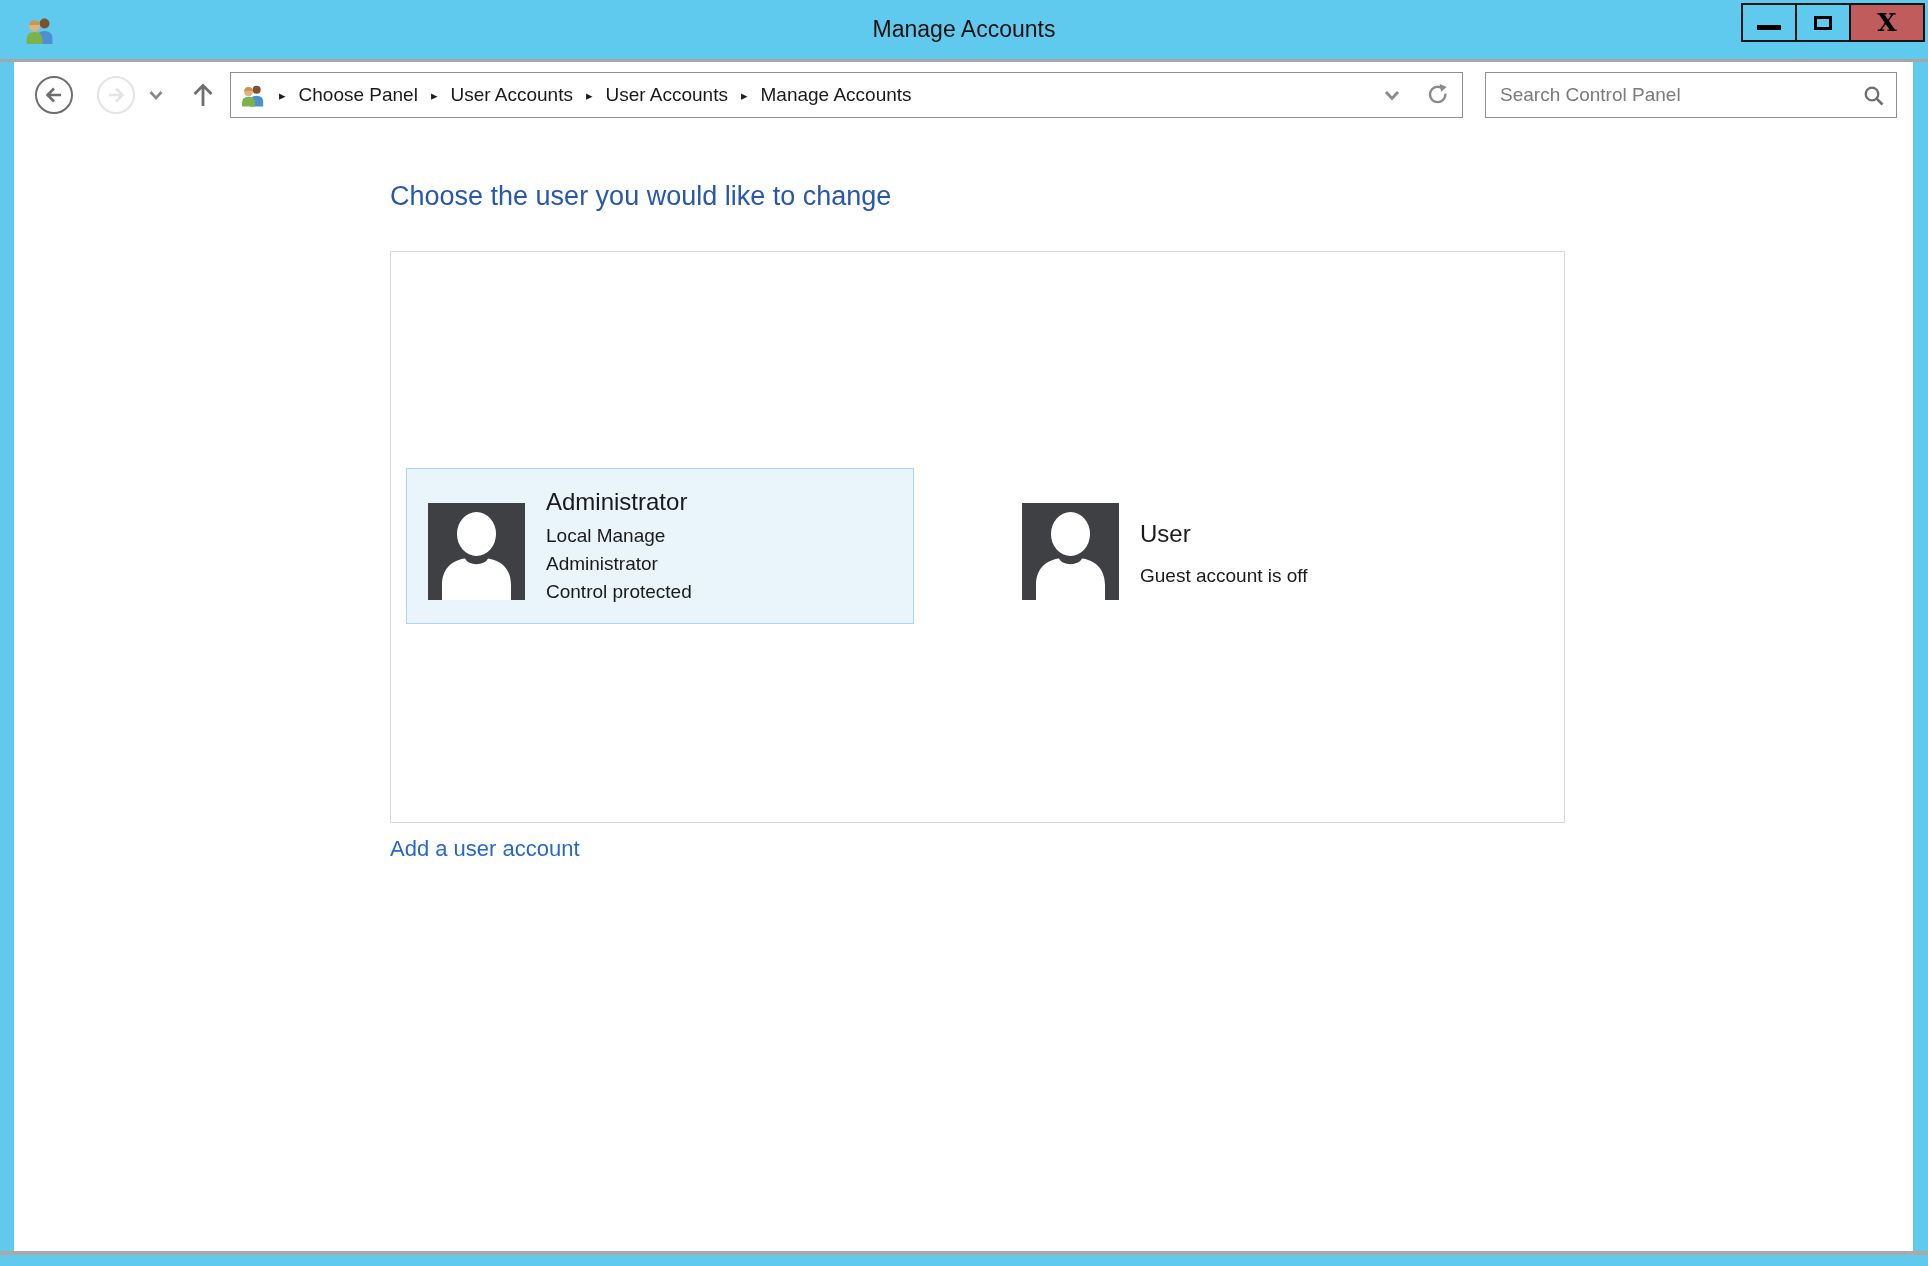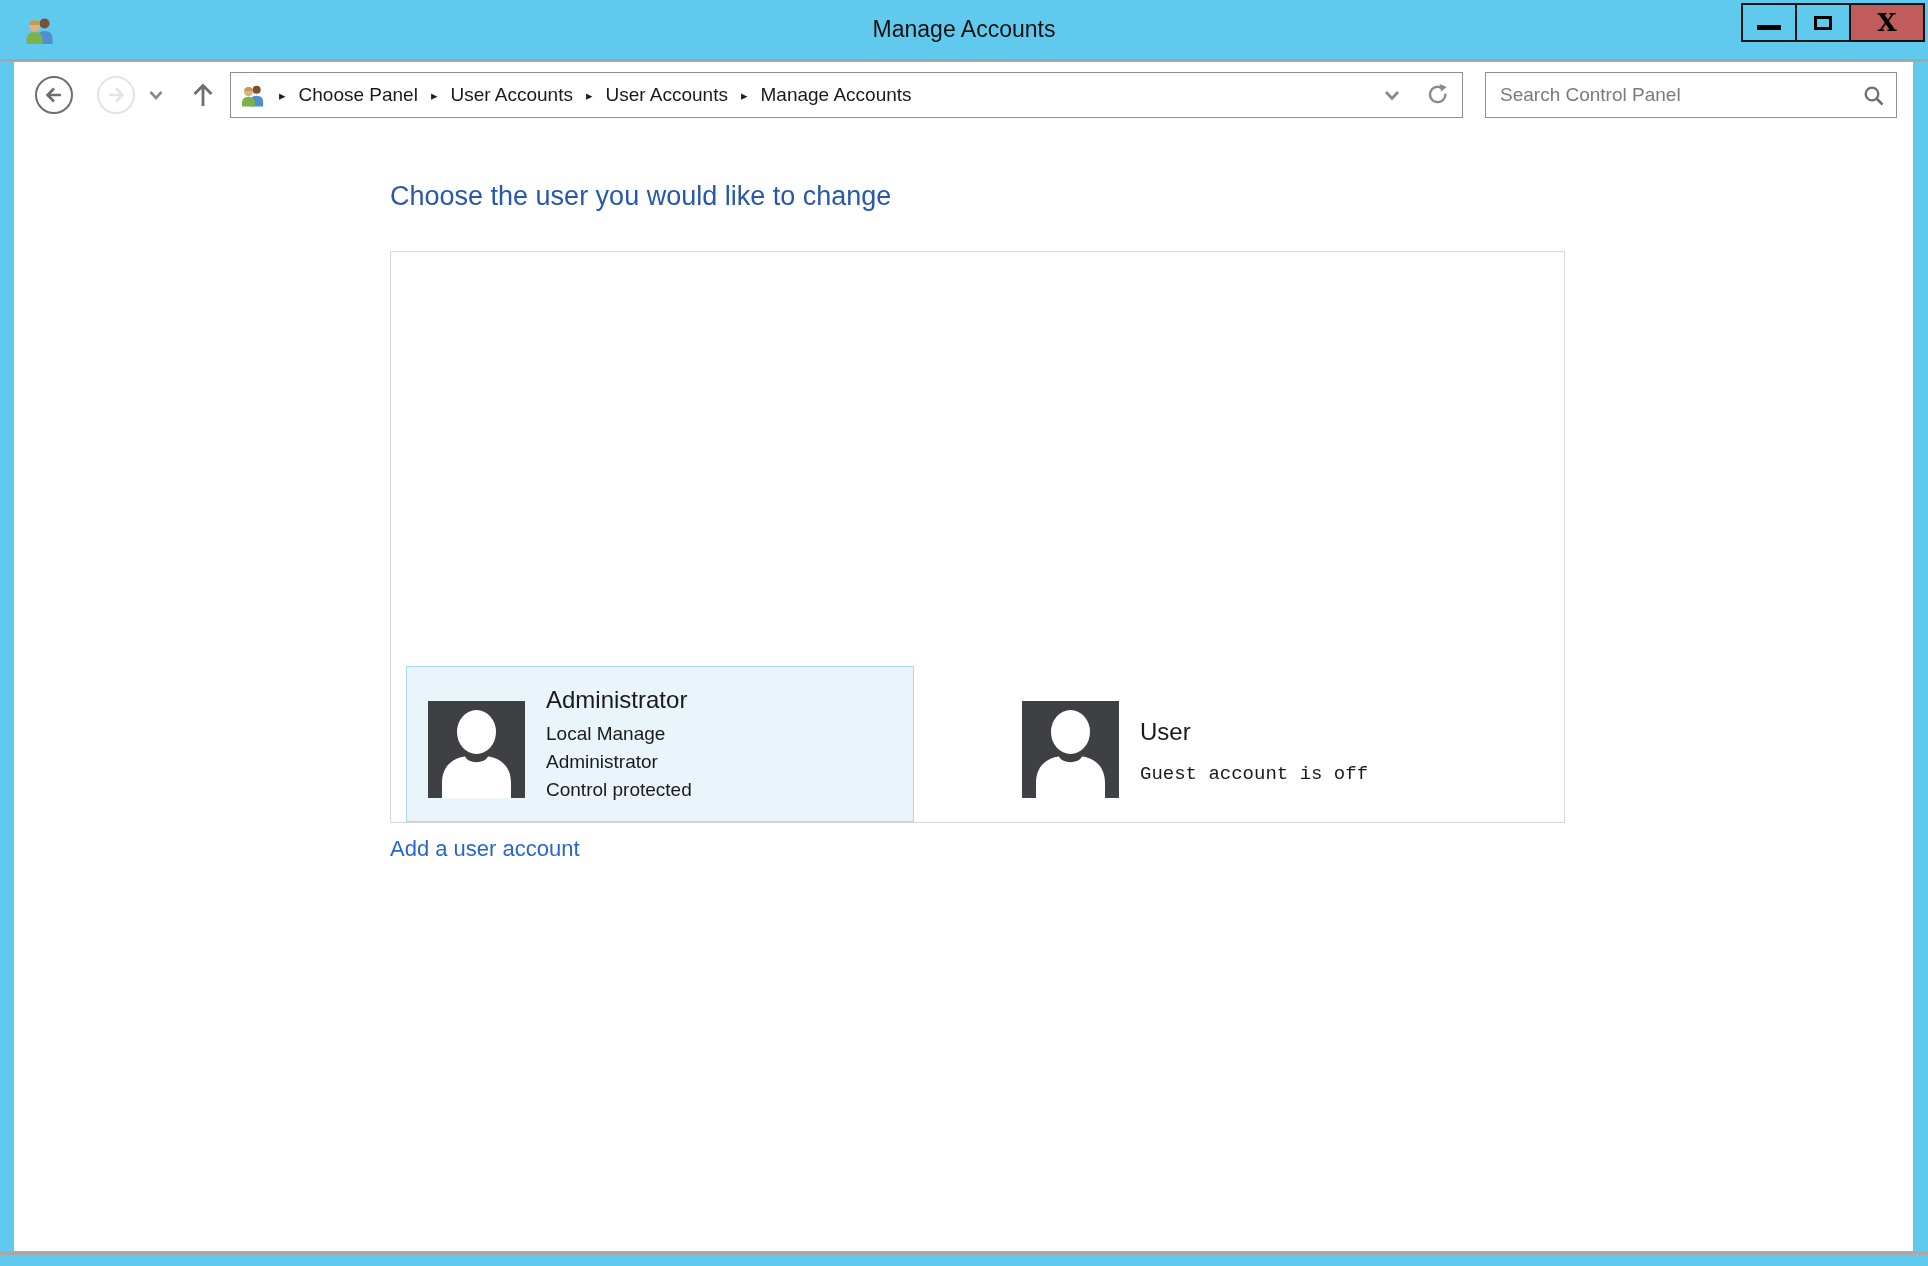--- a/index.html
+++ b/index.html
@@ -70,34 +70,34 @@
   }
   .searchbox input::placeholder { color:#7A7A7A; opacity:1; }
   .search-icon { position:absolute; right:11px; top:12px; }
 
   
   .content { padding:56px 0 0 376px; }
   .heading { font-size:27px; color:var(--heading_text,#2857AE); font-weight:400; margin:0; }
 
   .accounts-panel {
     margin-top:39px; width:1175px; height:572px; border:1px solid #D8D8D8;
-    background:#fff; display:flex; align-items:flex-end; padding:17px 0 0 15px;
+    background:#fff; display:flex; align-items:center; padding:17px 0 0 15px;
   }
   .account-tile { display:flex; align-items:flex-start; height:156px; padding:17px 0 0 21px; border:1px solid transparent; }
   .account-tile.selected {
     width:508px; background:var(--selected_tile_bg,#E9F4FB);
     border:1px solid var(--selected_tile_border,#A9D7F0);
   }
   .account-tile.plain { width:470px; margin-left:86px; }
   .avatar { width:97px; height:97px; margin-top:17px; flex:0 0 auto; }
   .account-text { margin-left:21px; }
   .account-tile.plain .account-text { margin-top:32px; }
   .account-name { font-size:24px; color:#1a1a1a; line-height:31px; margin-bottom:5px; }
   .account-line { font-size:19px; color:#1a1a1a; line-height:28px; }
-  .account-tile.plain .account-line { margin-top:13px;font-family:Liberation Mono, monospace; }
+  .account-tile.plain .account-line { margin-top:13px; }
 
   .add-link {
     display:inline-block; margin-top:13px; font-size:22px;
     color:var(--link_text,#2766D2); text-decoration:none; cursor:pointer;
   }
 </style>
 </head>
 <body>
 
 <div class="titlebar">

